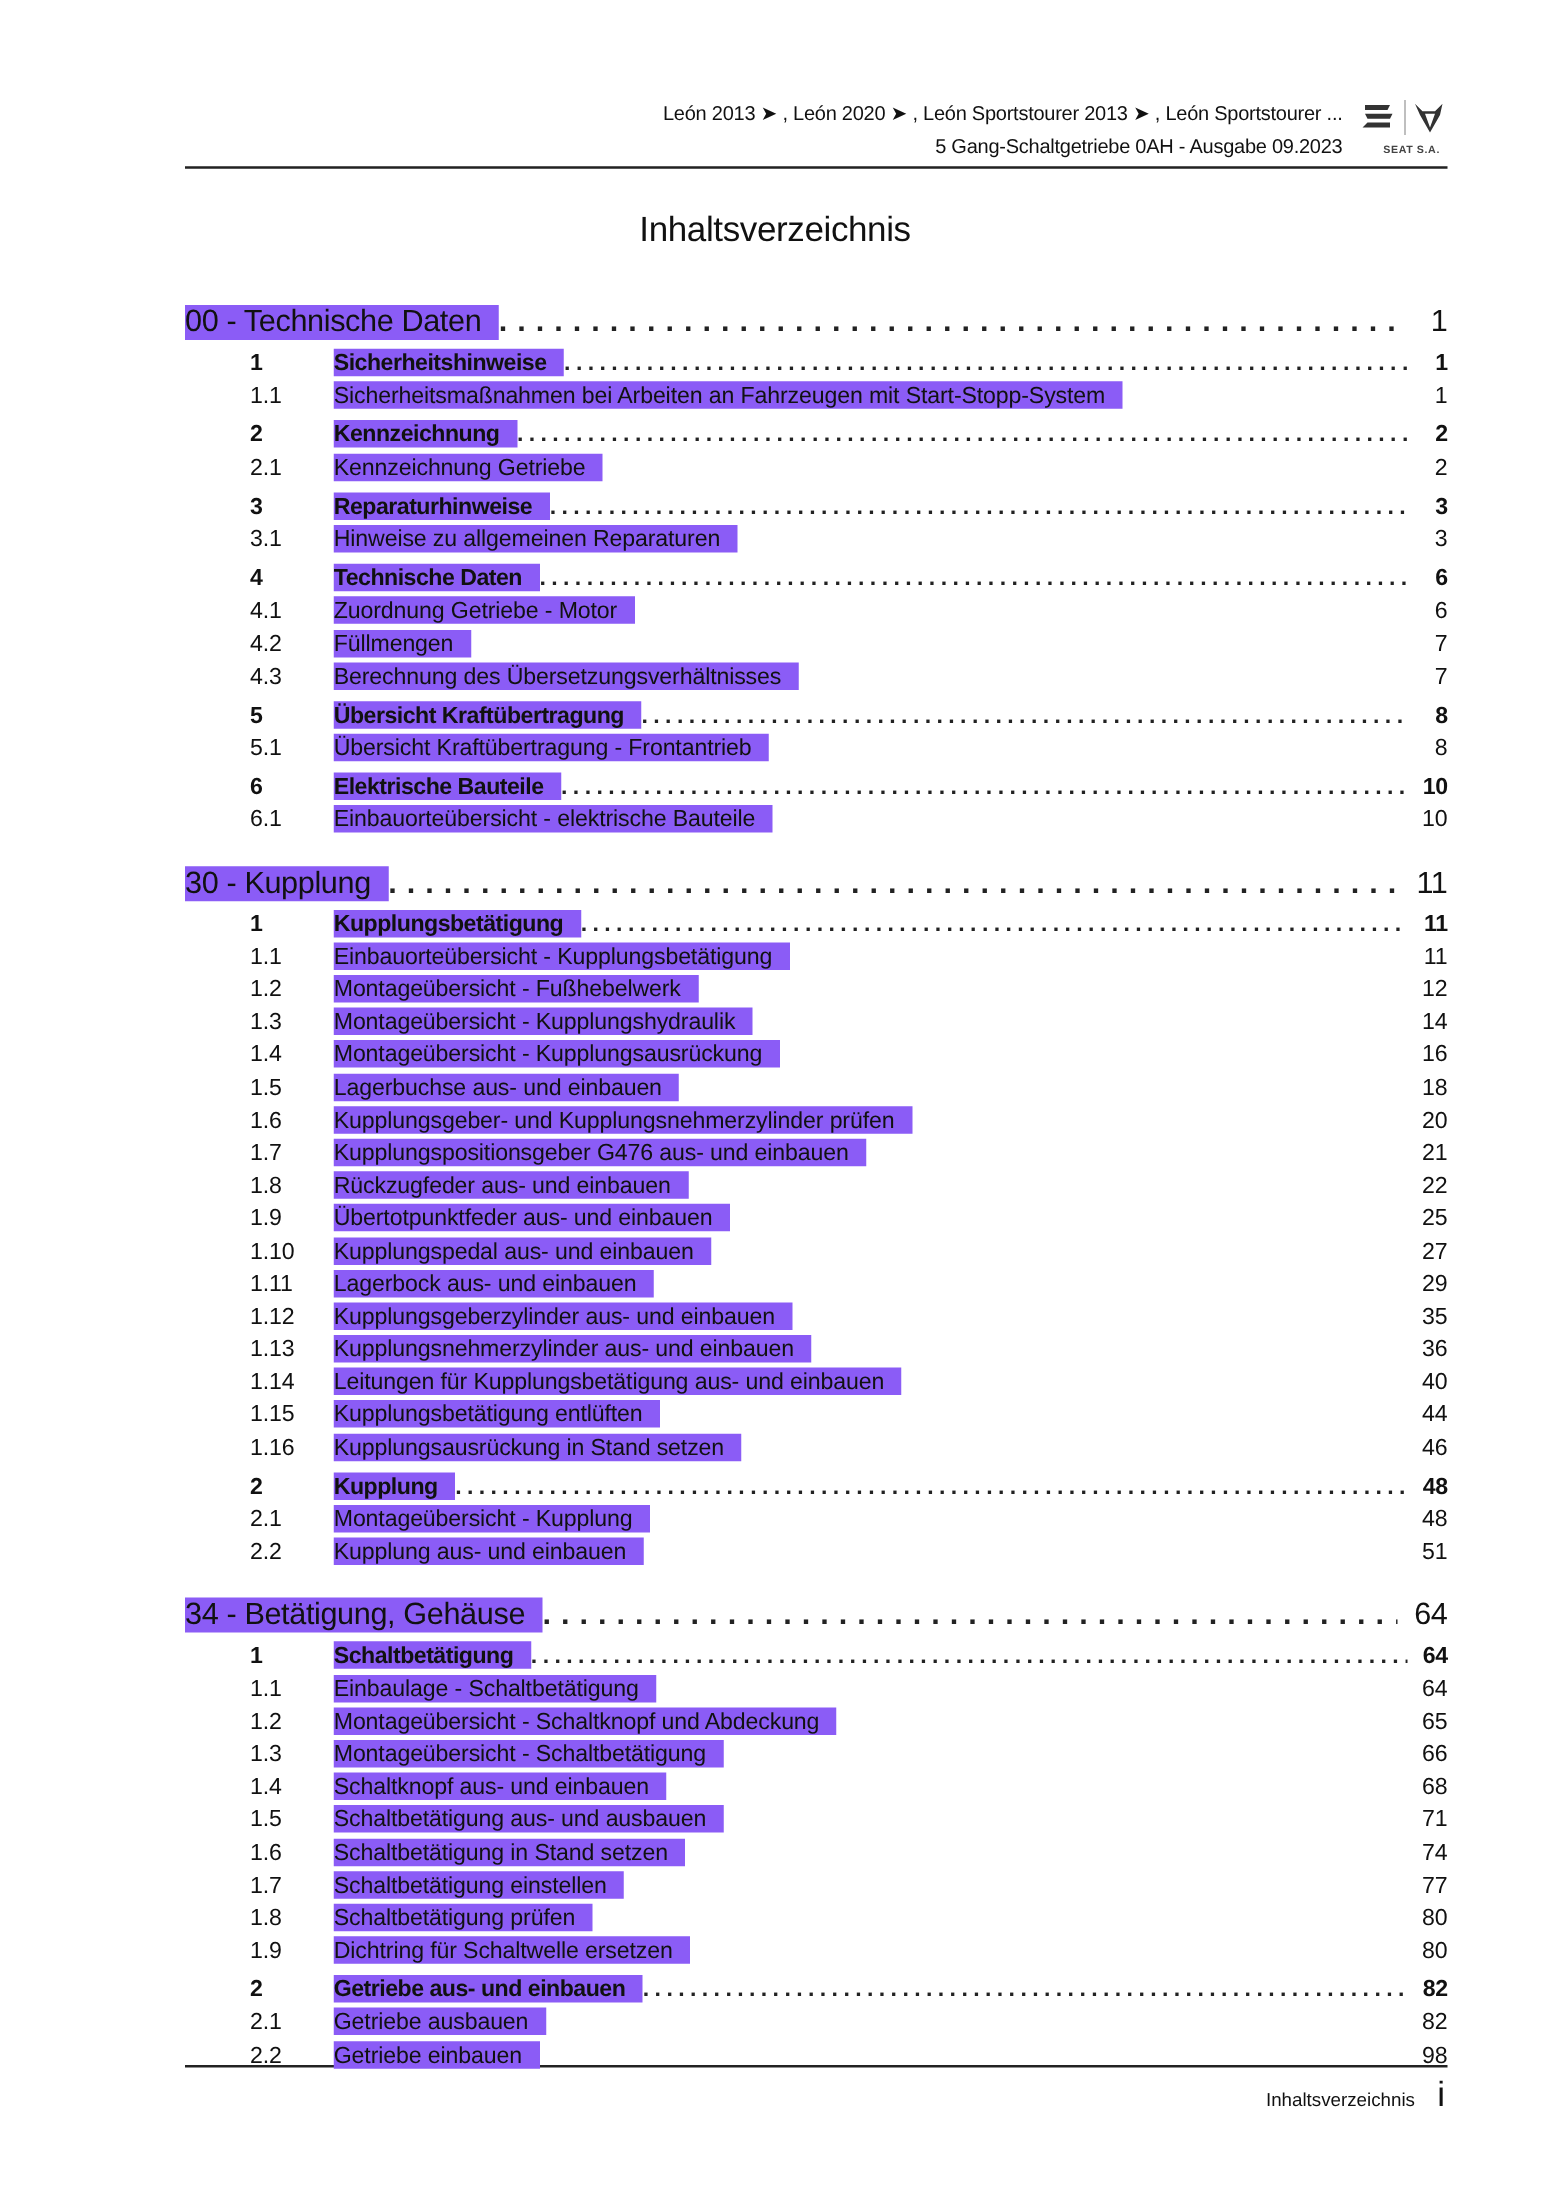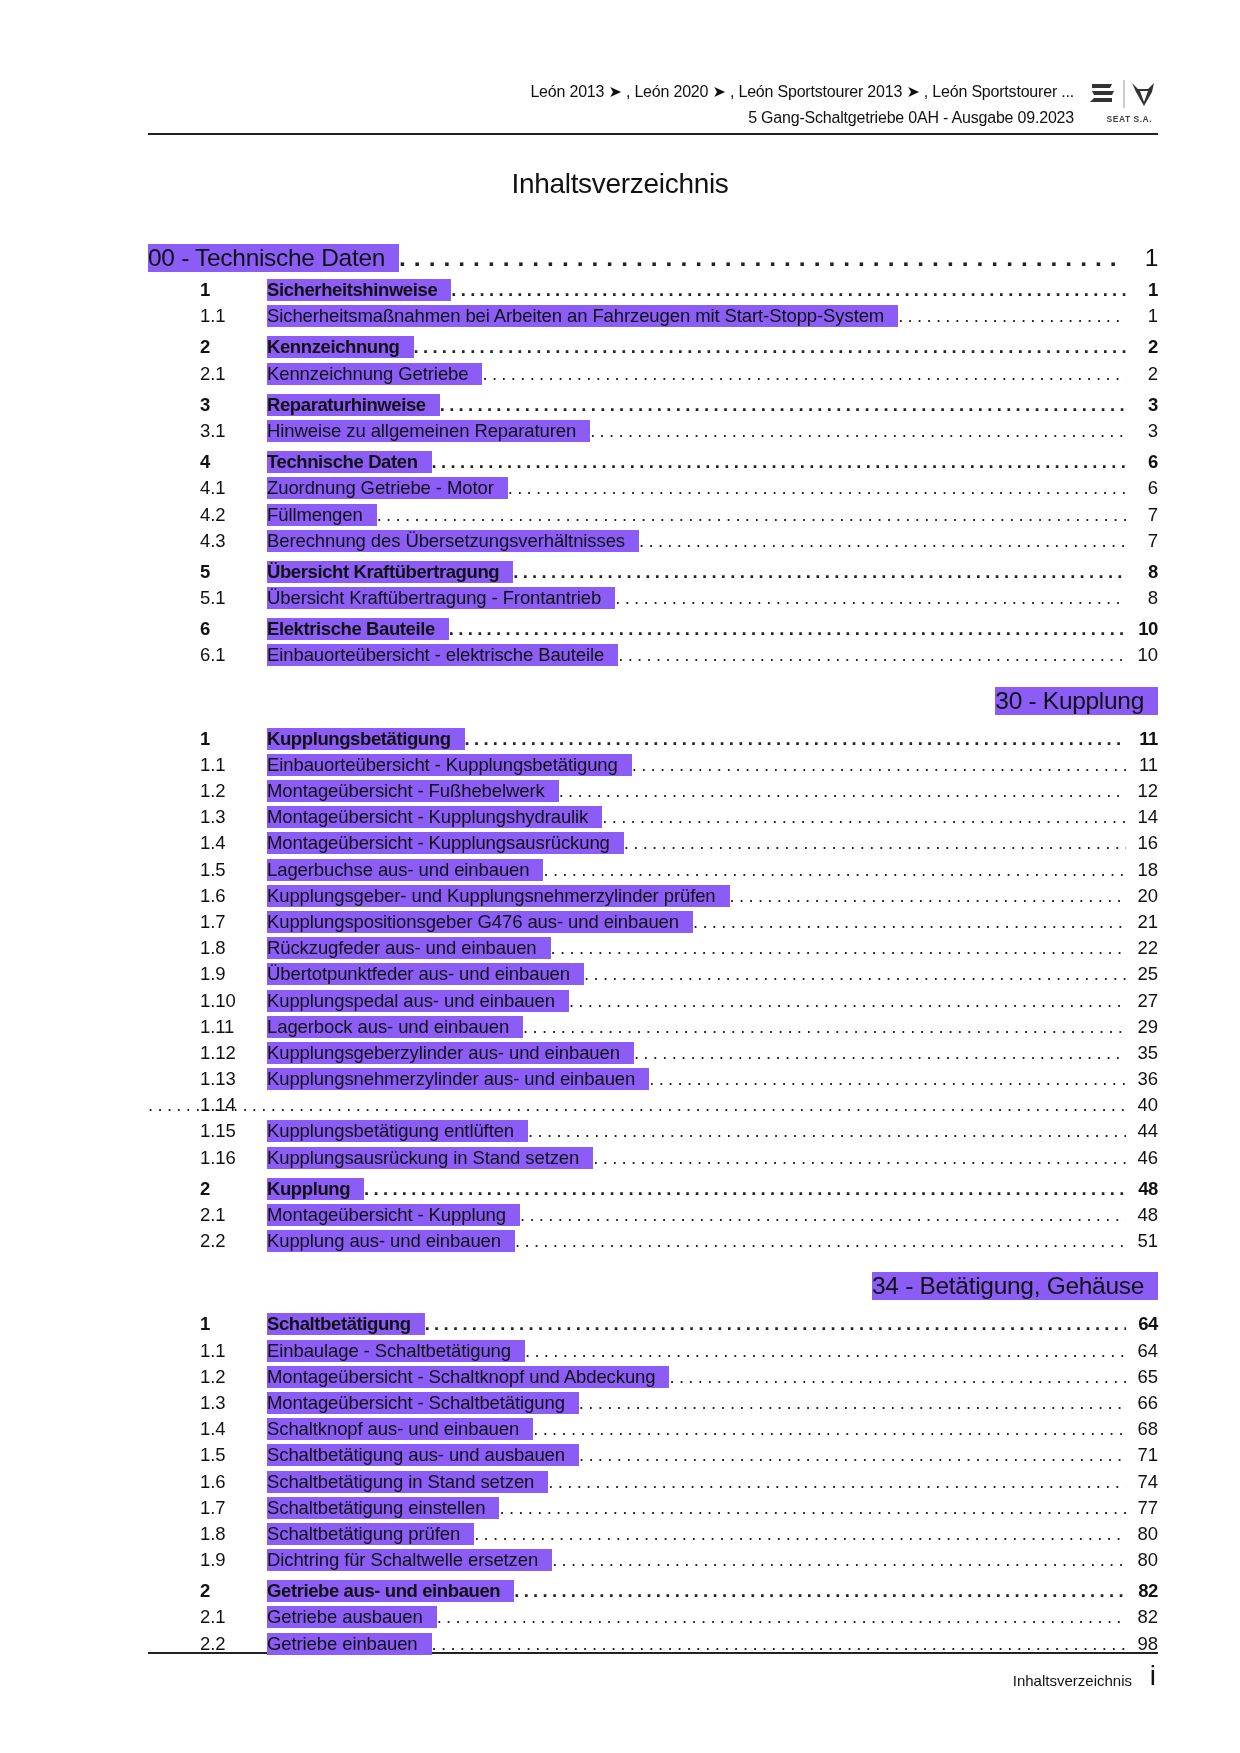--- a/index.html
+++ b/index.html
@@ -12,23 +12,23 @@
   .logo-caption { position: absolute; right: 6px; top: 36px; font-size: 8.5px; letter-spacing: 0.5px; color: #444; font-weight: bold; }
   .rule { position: absolute; left: 148px; width: 1010px; height: 2px; background: #222; }
   .rule.top { top: 133px; }
   .rule.bottom { top: 1652px; }
   .page-title { position: absolute; left: 0; width: 1240px; top: 168px; text-align: center;
                 font-size: 28px; letter-spacing: -0.3px; }
   .toc { position: absolute; left: 148px; top: 238px; width: 1010px; }
   .row { position: relative; height: 26.2px; display: flex; align-items: baseline; }
   .row.chapter { height: 36px; font-size: 24.5px; align-items: flex-end; padding-bottom: 2px; box-sizing: border-box; letter-spacing: -0.3px; }
   .row.section { font-size: 18.5px; font-weight: bold; letter-spacing: -0.4px; }
-  .row.sub { font-size: 18.5px; letter-spacing: -0.1px; }
+  .row.sub { font-size: 18.5px; letter-spacing: -0.1px; flex-direction: column; }
   .row.section.gap { margin-top: 5px; }
-  .row.chapter.gap { margin-top: 16px; flex-direction: column; }
+  .row.chapter.gap { margin-top: 16px; }
   .num { position: absolute; left: 52px; width: 66px; }
   .title { margin-left: 119px; white-space: nowrap; background: #8b5cf6; padding-right: 14px; position: relative; z-index: 1; }
   .row.chapter .title { margin-left: 0; }
   .dots { flex: 1; overflow: hidden; white-space: nowrap; letter-spacing: 4.3px; margin-right: 32px; color: #222; }
   .row.chapter .dots { letter-spacing: 8px; font-weight: bold; margin-right: 40px; }
   .row.section .dots { font-weight: bold; }
   .page { position: absolute; right: 0; text-align: right; font-weight: normal; }
   .row.section .page { font-weight: bold; }
   .footer-text { position: absolute; right: 108px; top: 1672px; font-size: 15px; }
   .footer-page { position: absolute; right: 84px; top: 1660px; font-size: 28px; }
@@ -228,20 +228,21 @@
       <span class="page">35</span>
     </div>
     <div class="row sub">
       <span class="num">1.13</span>
       <span class="title">Kupplungsnehmerzylinder aus- und einbauen</span>
       <span class="dots">........................................................................................................................</span>
       <span class="page">36</span>
     </div>
     <div class="row sub">
       <span class="num">1.14</span>
+      <span class="title">Leitungen für Kupplungsbetätigung aus- und einbauen</span>
       <span class="dots">........................................................................................................................</span>
       <span class="page">40</span>
     </div>
     <div class="row sub">
       <span class="num">1.15</span>
       <span class="title">Kupplungsbetätigung entlüften</span>
       <span class="dots">........................................................................................................................</span>
       <span class="page">44</span>
     </div>
     <div class="row sub">

